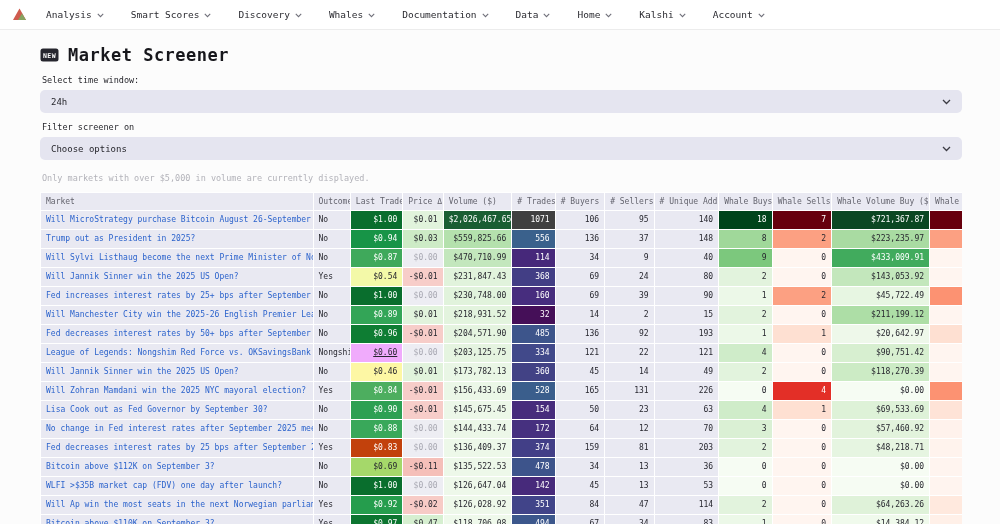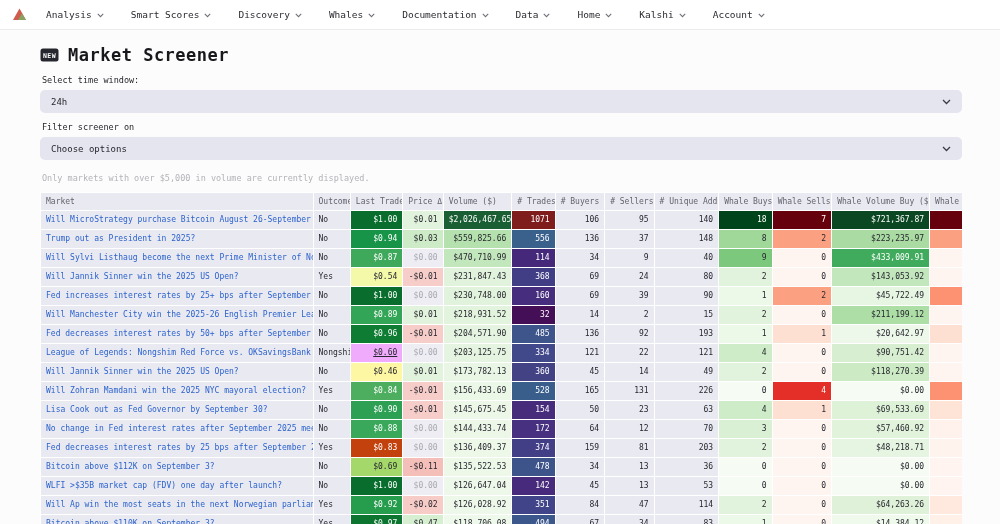--- a/index.html
+++ b/index.html
@@ -188,21 +188,21 @@
             <th>Whale Volume Sell ($)</th>
           </tr>
         </thead>
       <tbody id="table-body">
           <tr>
             <td class="c-market"><span>Will MicroStrategy purchase Bitcoin August 26-September 1?</span></td>
             <td>No</td>
             <td class="num" style="background: rgb(9, 110, 45); color: rgb(255, 255, 255);">$1.00</td>
             <td class="num" style="background: rgb(225, 243, 220);">$0.01</td>
             <td class="num" style="background: rgb(26, 94, 51); color: rgb(255, 255, 255);">$2,026,467.65</td>
-            <td class="num" style="background: #7f1d1d; color: rgb(255, 255, 255);">1071</td>
+            <td class="num" style="background: #404040; color: rgb(255, 255, 255);">1071</td>
             <td class="num">106</td>
             <td class="num">95</td>
             <td class="num">140</td>
             <td class="num" style="background: rgb(0, 68, 27); color: rgb(255, 255, 255);">18</td>
             <td class="num" style="background: rgb(103, 0, 13); color: rgb(255, 255, 255);">7</td>
             <td class="num" style="background: rgb(11, 71, 34); color: rgb(255, 255, 255);">$721,367.87</td>
             <td class="num" style="background: rgb(103, 0, 13);"></td>
           </tr>
           <tr>
             <td class="c-market"><span>Trump out as President in 2025?</span></td>

